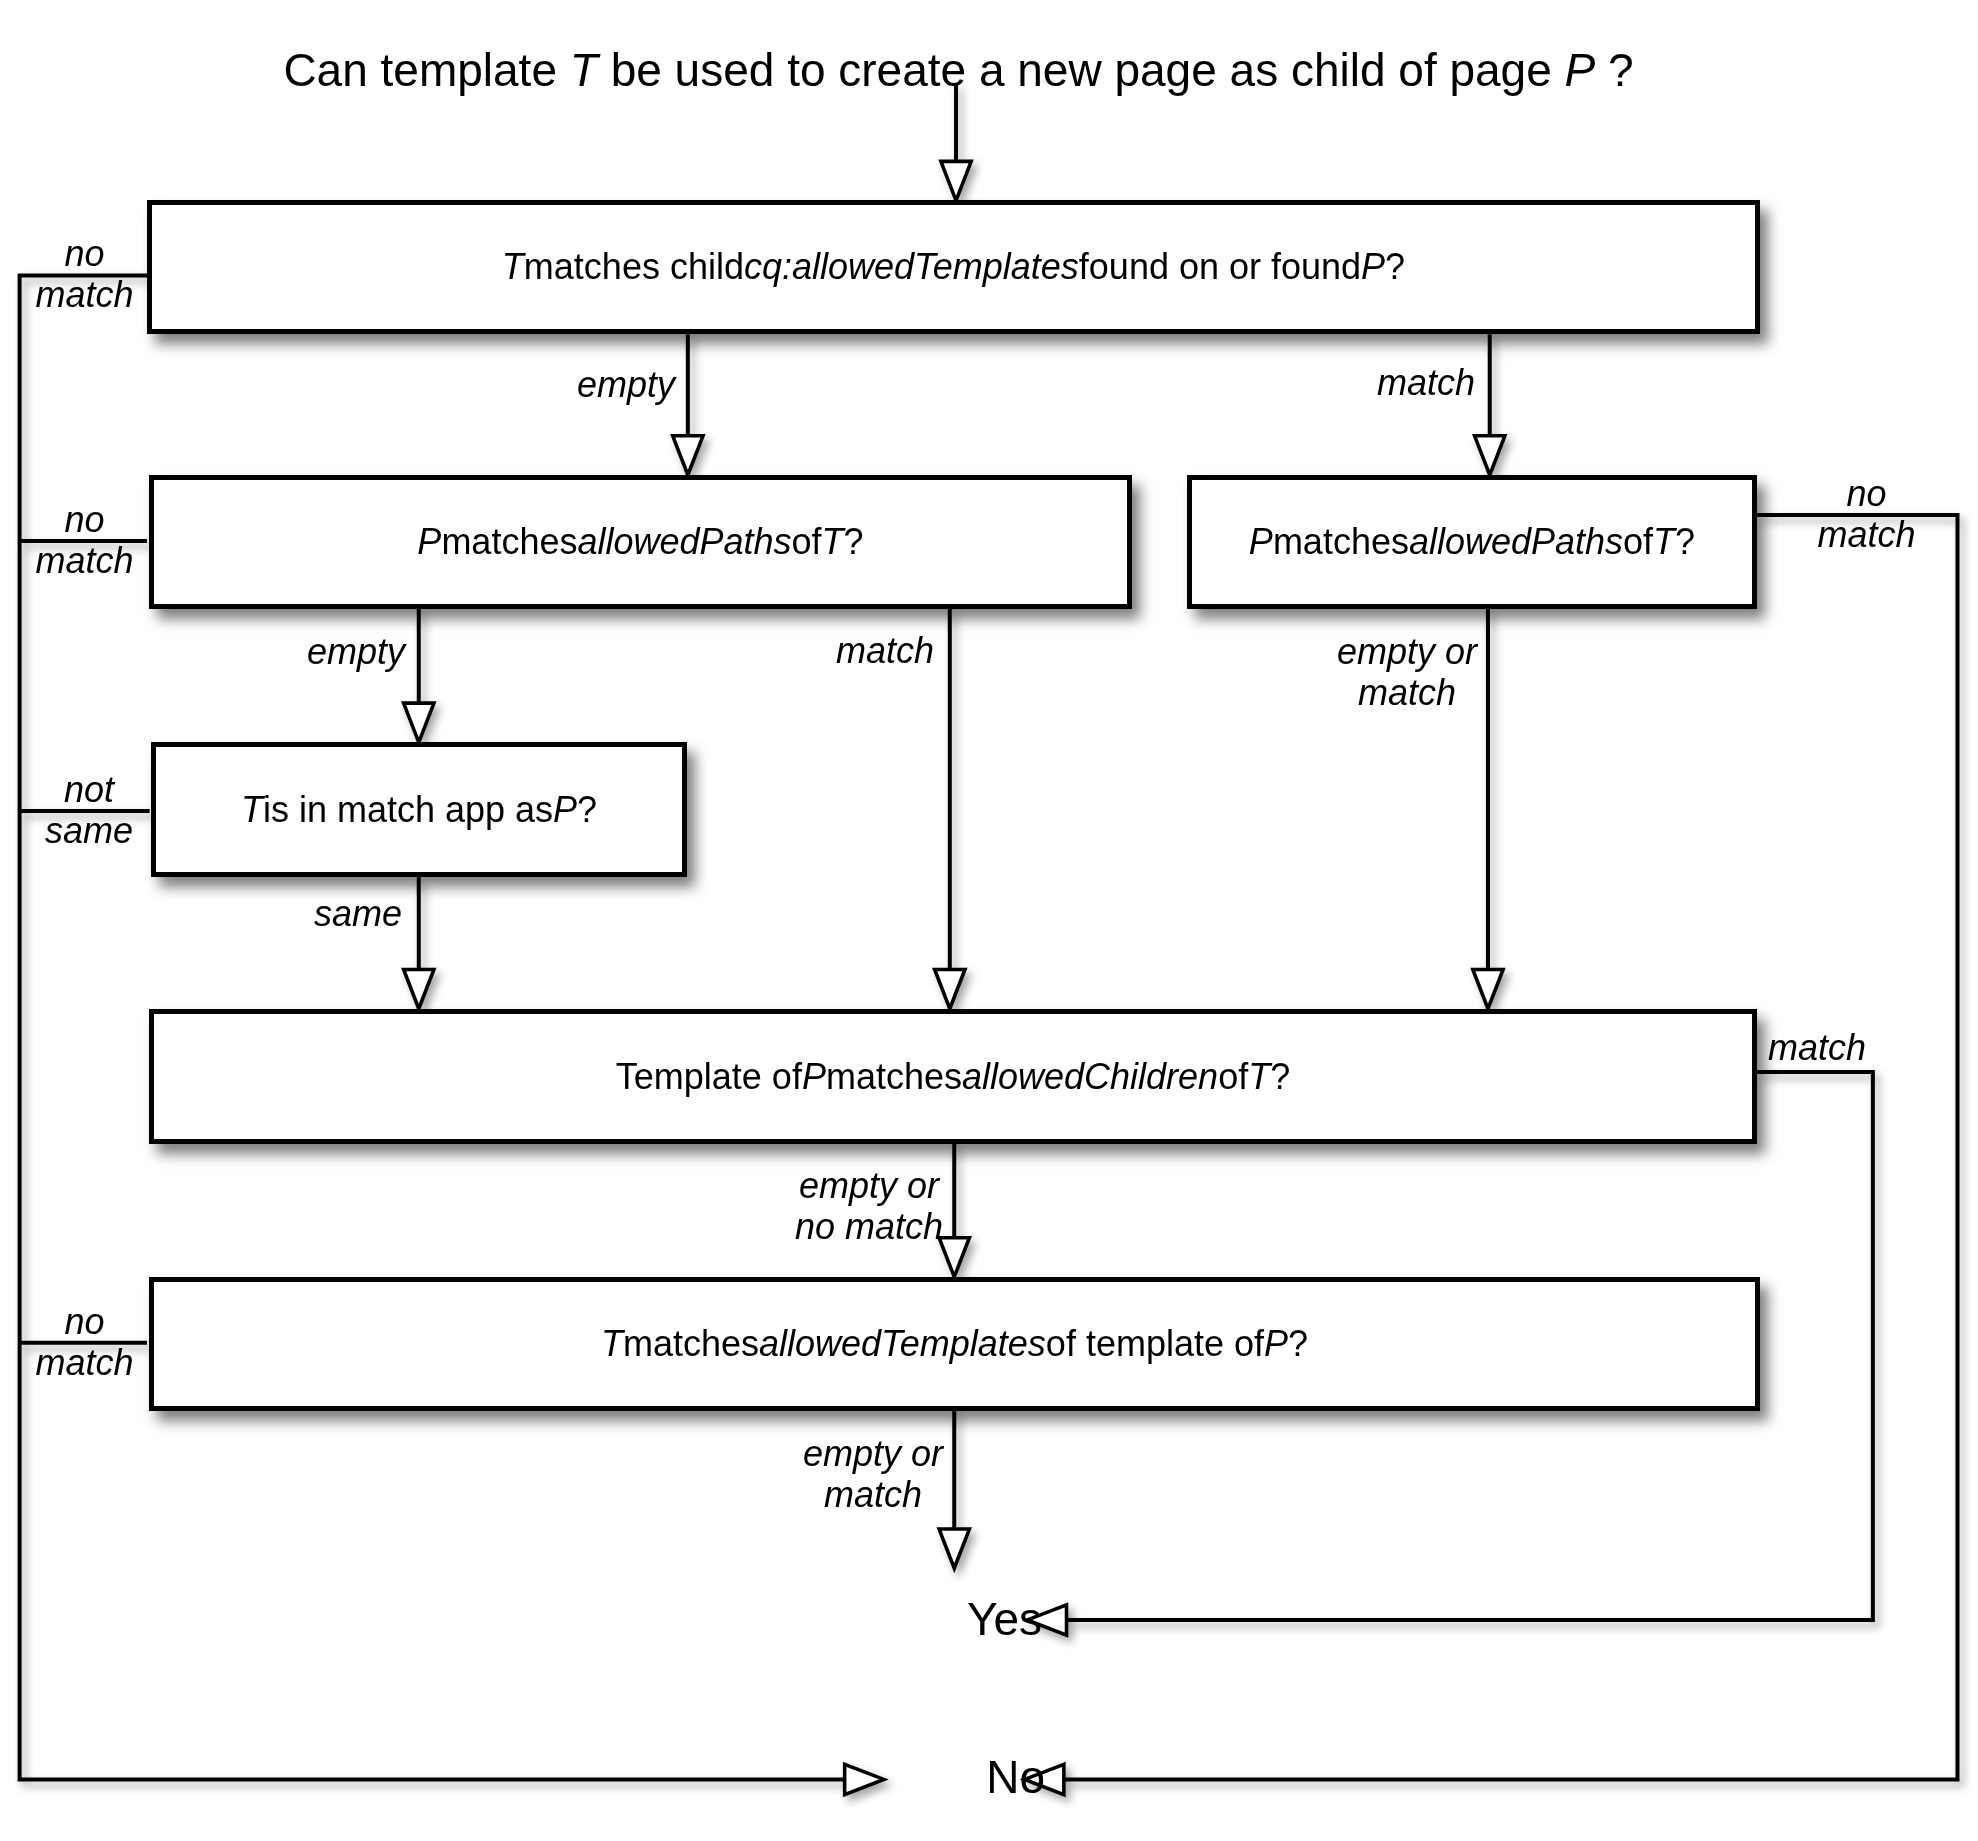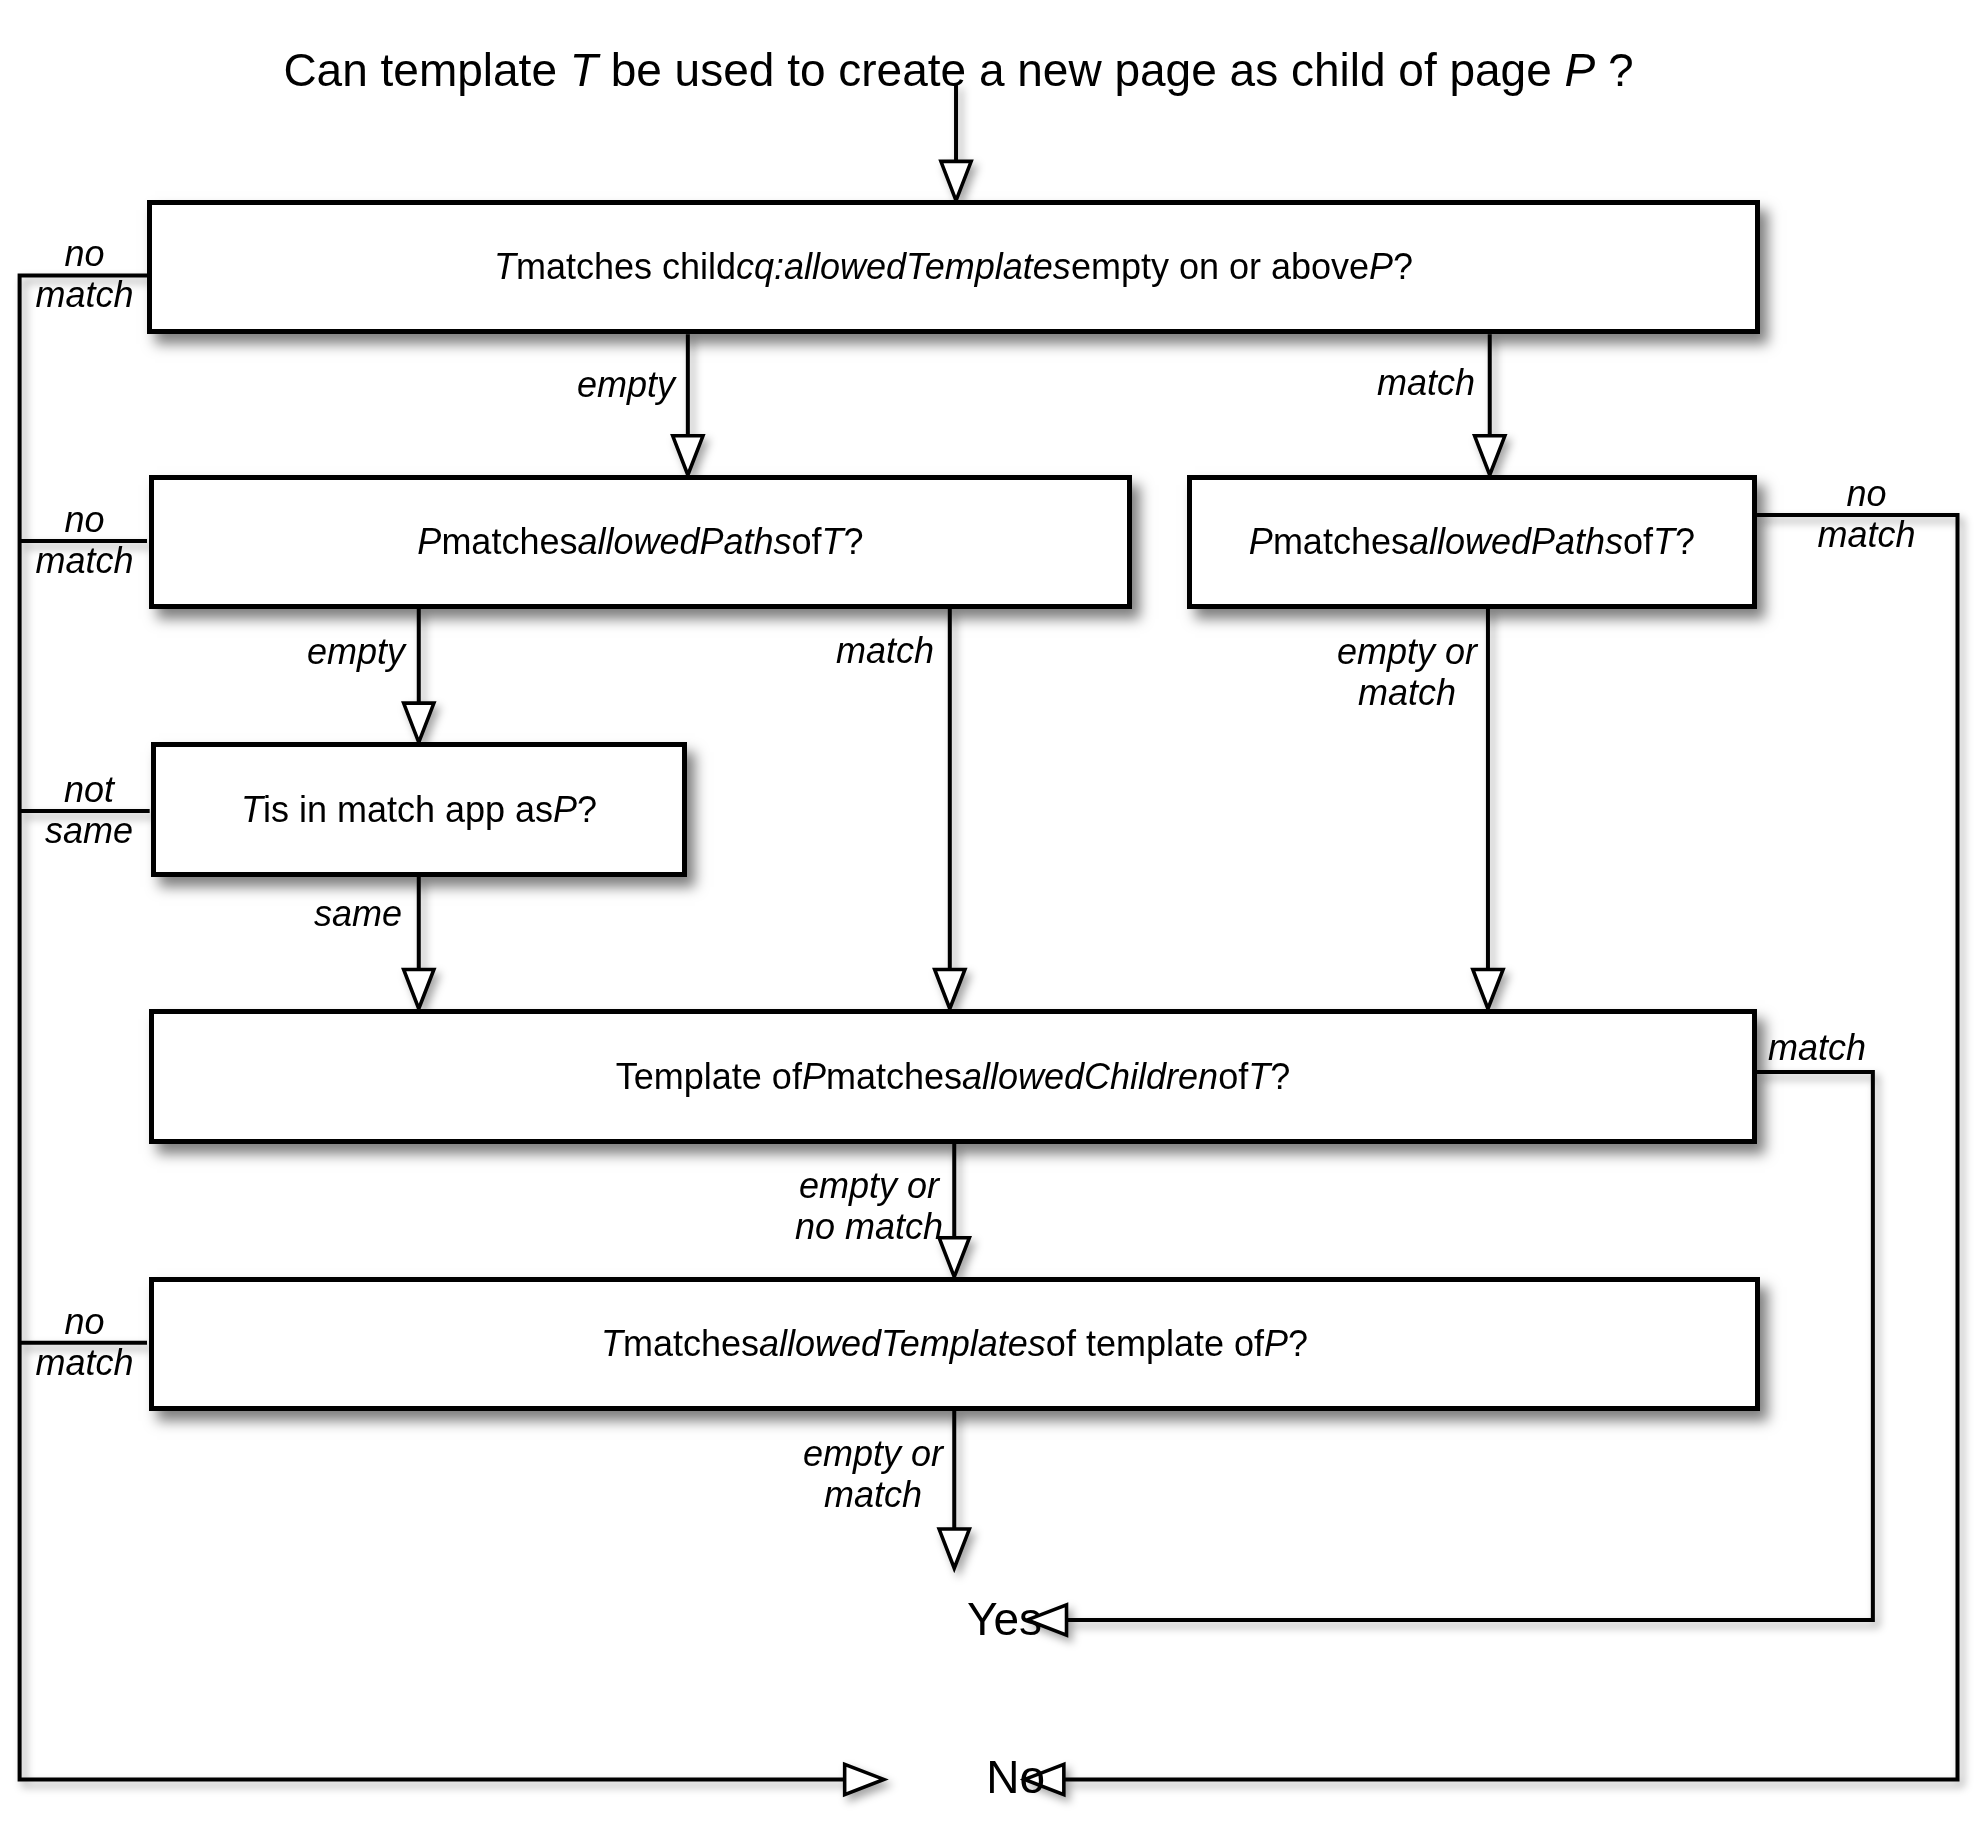--- a/index.html
+++ b/index.html
@@ -78,21 +78,21 @@
       <path class="head" d="M1194,1980 L1194,2014 L1150,1997 Z"></path>
     </g>
   </svg>
 
   <div id="title"><span>Can template </span><span class="it">T</span><span> be used to create a new page as child of page </span><span class="it">P</span><span> ?</span></div>
 
   <div class="node" style="left:147px;top:200px;width:1613px;height:134px;">
       <span class="it">T</span>
       <span> matches child </span>
       <span class="it">cq:allowedTemplates</span>
-      <span> empty on or above </span>
+      <span> found on or found </span>
       <span class="it">P</span>
       <span> ?</span>
     </div>
 
   <div class="node" style="left:149px;top:475px;width:983px;height:134px;">
       <span class="it">P</span>
       <span> matches </span>
       <span class="it">allowedPaths</span>
       <span> of </span>
       <span class="it">T</span>

